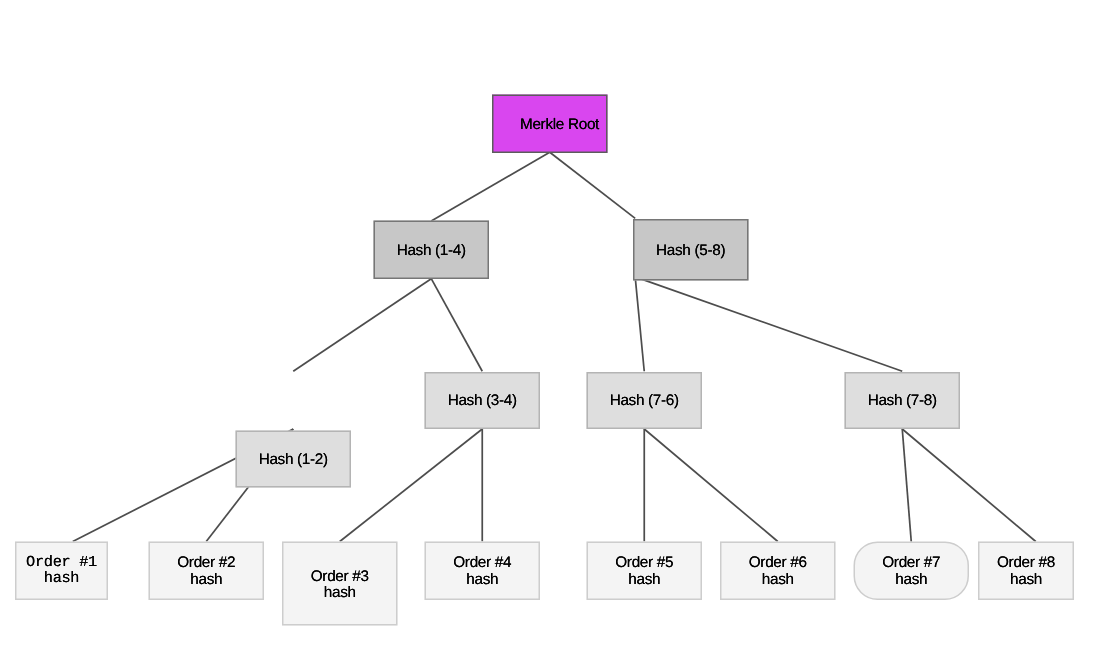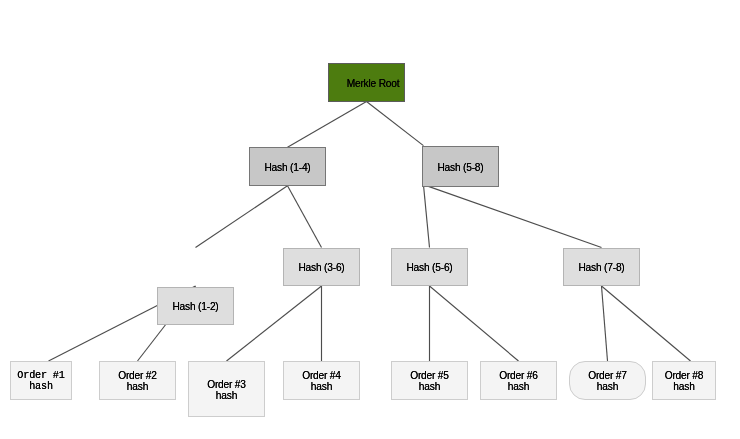--- a/index.html
+++ b/index.html
@@ -10,21 +10,21 @@
   #edge-layer { position:absolute; left:0; top:0; width:740px; height:439px;
                  overflow:visible; shape-rendering:auto; }
   .edge { stroke:#4d4d4d; stroke-width:1.15; fill:none; }
   .node { position:absolute; box-sizing:border-box;
            display:flex; align-items:center; justify-content:center;
            text-align:center; color:#000000;
            font-size:10.2px; line-height:11px; letter-spacing:-0.2px; }
   .node-label { position:relative; top:1px; white-space:pre;
                  transform:translateZ(0);
                  text-shadow:0 0 0.35px currentColor; }
-  .lvl0 { background:#4d7c0f; border:1px solid #5c5c5c;padding-left:13px; }
+  .lvl0 { background:#d946ef; border:1px solid #5c5c5c;padding-left:13px; }
   .lvl1 { background:#c7c7c7; border:1px solid #767676; }
   .lvl2 { background:#dedede; border:1px solid #b4b4b4; }
   .leaf { background:#f4f4f4; border:1px solid #cdcdcd; }
 </style>
 </head>
 <body>
 
 <div id="canvas">
   <svg id="edge-layer" viewBox="0 0 740 439" width="740" height="439">
     <line class="edge" id="edge-0" x1="366.5" y1="101.5" x2="287.5" y2="147.3" stroke="#4d4d4d"></line>
@@ -48,24 +48,24 @@
   <div class="node lvl1" id="node-h14" style="left: 249px; top: 147.3px; width: 77px; height: 38.5px;">
     <span class="node-label">Hash (1-4)</span>
   </div>
   <div class="node lvl1" id="node-h58" style="left: 385.2px; top: 145.6px; width: 76.5px; height: 41px; margin-left: 37px;">
     <span class="node-label">Hash (5-8)</span>
   </div>
   <div class="node lvl2" id="node-h12" style="left: 157px; top: 247.5px; width: 77px; height: 38.5px; margin-top: 39px;">
     <span class="node-label">Hash (1-2)</span>
   </div>
   <div class="node lvl2" id="node-h34" style="left: 283px; top: 247.5px; width: 77px; height: 38.5px;">
-    <span class="node-label">Hash (3-6)</span>
+    <span class="node-label">Hash (3-4)</span>
   </div>
   <div class="node lvl2" id="node-h56" style="left: 391px; top: 247.5px; width: 77px; height: 38.5px;">
-    <span class="node-label">Hash (5-6)</span>
+    <span class="node-label">Hash (7-6)</span>
   </div>
   <div class="node lvl2" id="node-h78" style="left: 563px; top: 247.5px; width: 77px; height: 38.5px; align-items: center;">
     <span class="node-label">Hash (7-8)</span>
   </div>
   <div class="node leaf" id="node-o1" style="left: 10px; top: 361px; width: 62px; height: 38.5px; font-family: Liberation Mono, monospace;">
     <span class="node-label">Order #1
 hash</span>
   </div>
   <div class="node leaf" id="node-o2" style="left: 99px; top: 361px; width: 77px; height: 38.5px;">
     <span class="node-label">Order #2

